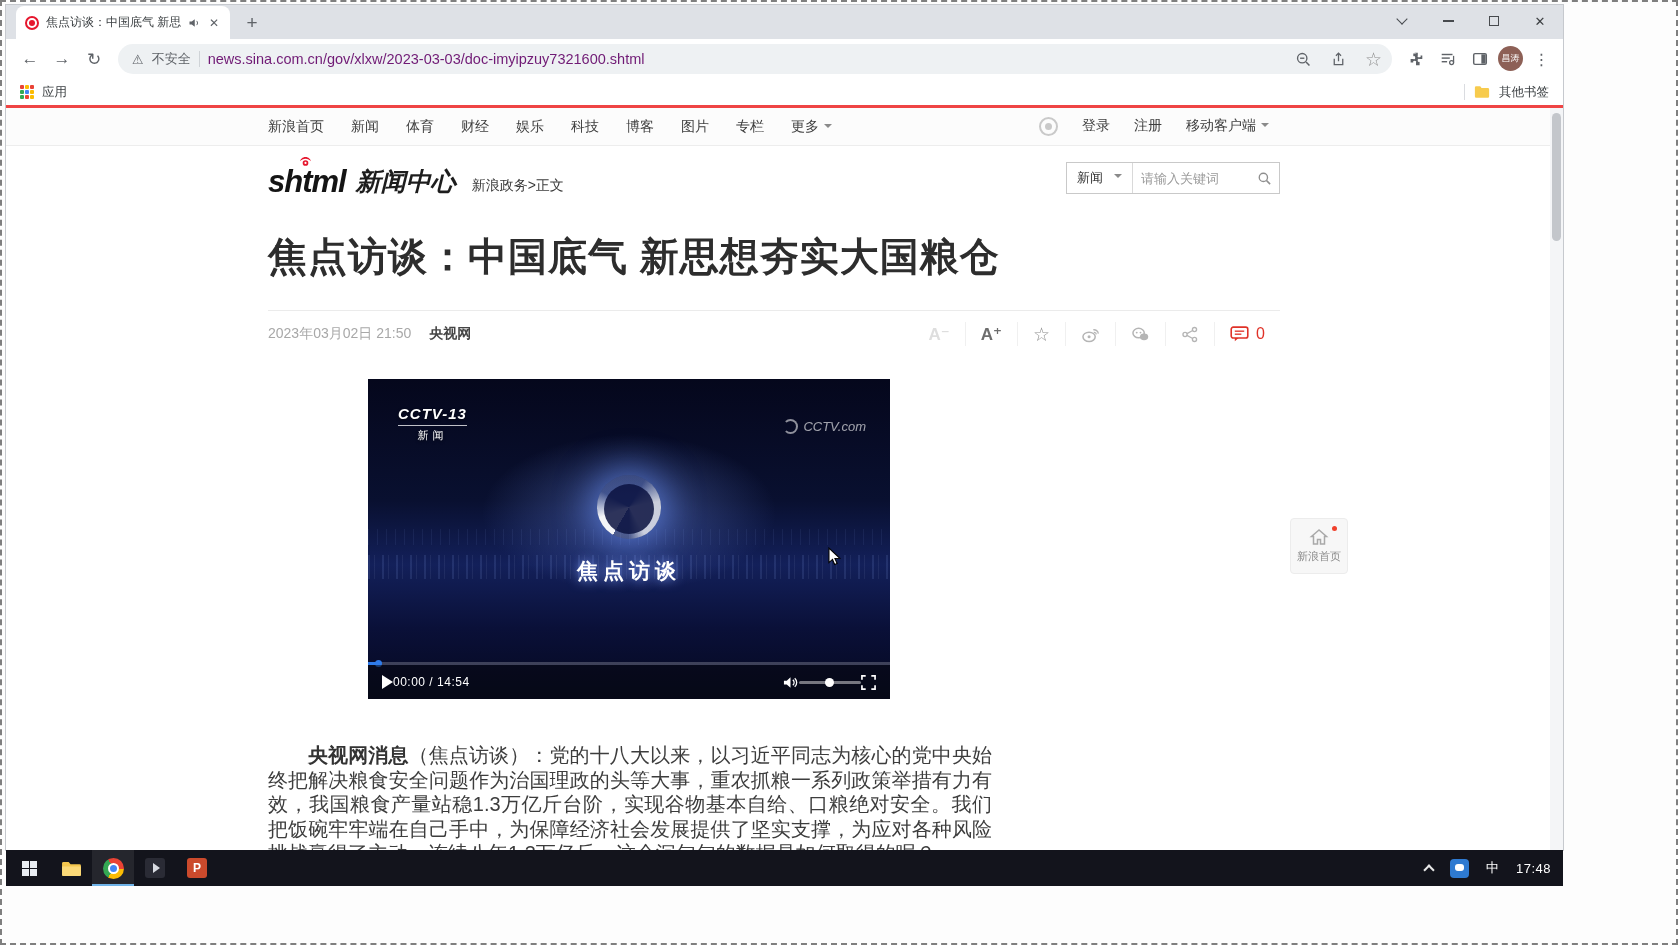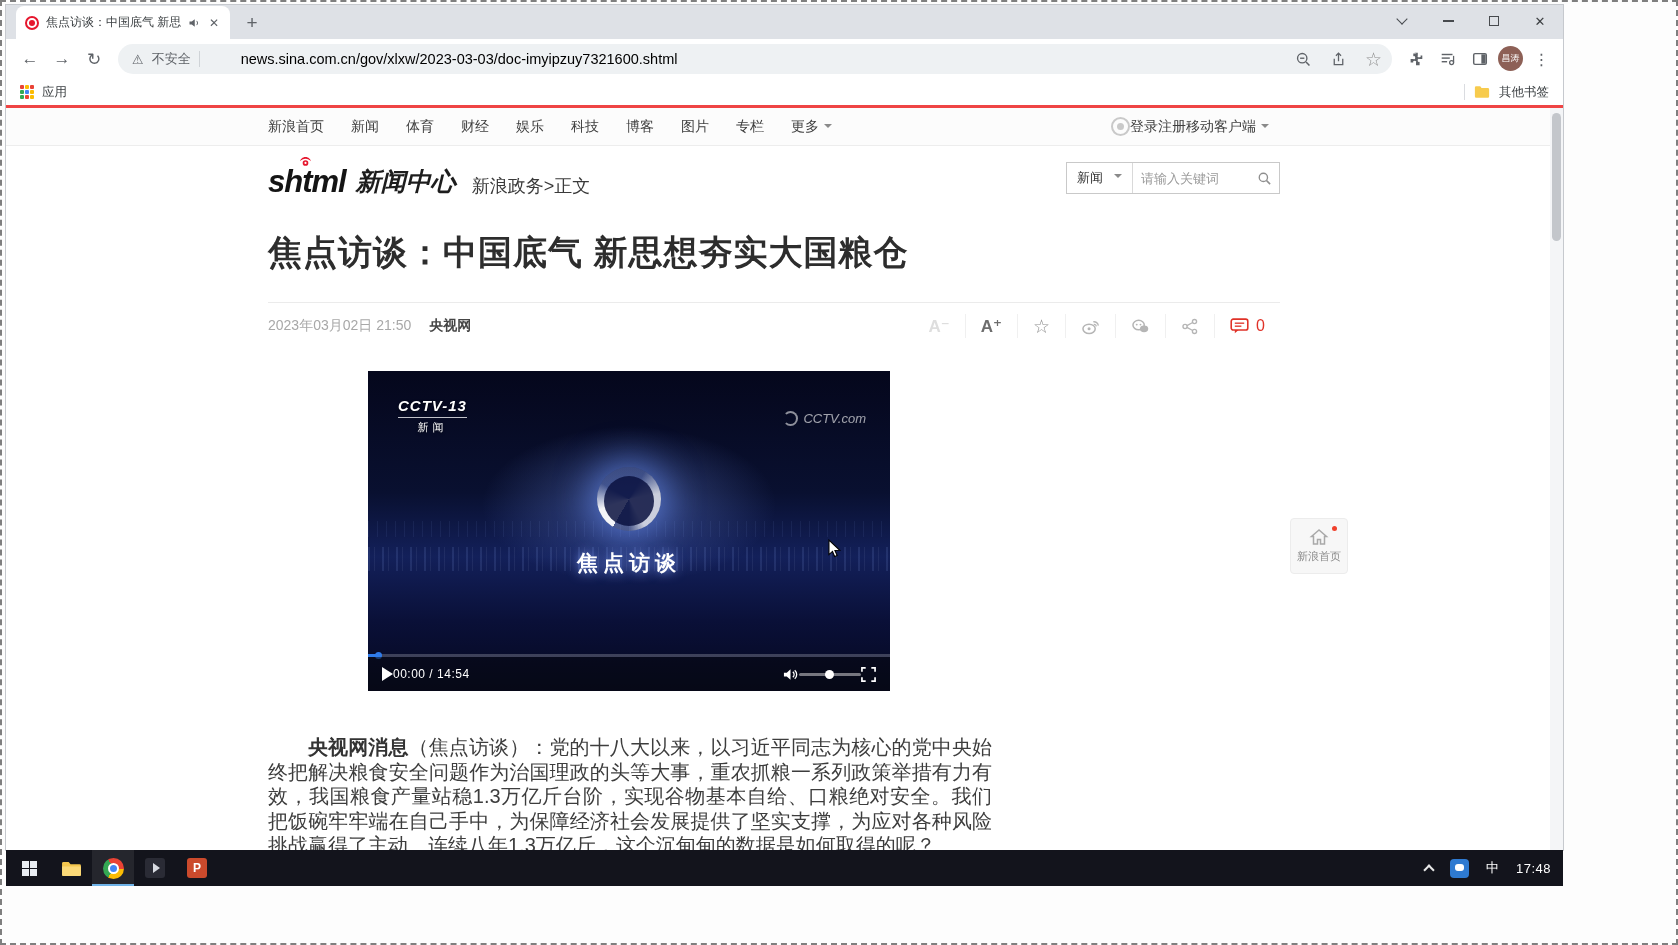--- a/index.html
+++ b/index.html
@@ -21,53 +21,53 @@
   .win-btn { width:46px; display:flex; align-items:center; justify-content:center; color:#3d4043; font-size:13px; }
   .chev-down { width:8px; height:8px; border:solid #474a4e; border-width:0 1.6px 1.6px 0; transform:rotate(45deg); margin-top:-4px; }
   .min-glyph { width:11px; height:1.6px; background:#474a4e; }
   .max-glyph { width:10px; height:10px; border:1.6px solid #474a4e; }
 
   .toolbar { height:40px; display:flex; align-items:center; padding:0 8px; background:#fff; }
   .nav-ico { width:28px; height:28px; display:flex; align-items:center; justify-content:center; color:#5f6368; font-size:17px; margin:0 2px; }
   .omnibox { flex:1; height:30px; background:#eef1f3; border-radius:15px; margin:0 8px; display:flex; align-items:center; padding:0 5px 0 14px; gap:8px; min-width:0; }
   .sec-label { font-size:13px; color:#5f6368; white-space:nowrap; }
   .om-div { width:1px; height:16px; background:#cfd3d7; }
-  .url-text { font-size:14.5px; color:#000000; white-space:nowrap; overflow:hidden;margin-left:33px; }
+  .url-text { font-size:14.5px; color:#701a75; white-space:nowrap; overflow:hidden; }
   .om-spacer { flex:1; }
   .om-ico { width:27px; height:27px; display:flex; align-items:center; justify-content:center; color:#5f6368; font-size:16px; }
   .tb-icons { display:flex; gap:5px; margin-left:2px; }
   .avatar { width:25px; height:25px; border-radius:50%; background:#8d6056; color:#fff; font-size:9px; display:flex; align-items:center; justify-content:center; letter-spacing:0; }
 
   .bookmarks { height:29px; display:flex; align-items:center; padding:0 14px; background:#fff; border-bottom:3px solid #ef4444; font-size:12.5px; color:#3c4043; }
   .apps-grid { width:14px; height:14px; display:grid; grid-template-columns:repeat(3,4px); grid-auto-rows:4px; gap:1px; margin-right:8px; }
   .apps-grid i { border-radius:1px; display:block; }
   .bm-right { margin-left:auto; display:flex; align-items:center; gap:9px; }
   .bm-div { width:1px; height:16px; background:#dadce0; }
 
   
   .viewport { position:relative; height:742px; overflow:hidden; background:#fff; }
   .sitenav { height:38px; background:#fcfcfc; border-bottom:1px solid #ededed; display:flex; align-items:center; padding-left:262px; font-size:14px; color:#3e3e3e; }
   .nav-item { margin-right:27px; white-space:nowrap; }
   .caret { display:inline-block; width:0; height:0; border:4px solid transparent; border-top-color:#8a8a8a; margin-left:5px; vertical-align:-1px; }
-  .sn-right { margin-left:auto; margin-right:294px; display:flex; align-items:center; }
+  .sn-right { margin-left:auto; margin-right:294px; display:flex; align-items:flex-start; gap:24px; }
   .eye-ico { width:19px; height:19px; border-radius:50%; border:2px solid #c9c9c9; position:relative; }
   .eye-ico::after { content:""; position:absolute; left:4px; top:4px; width:7px; height:7px; border-radius:50%; background:#c9c9c9; }
 
   .masthead { position:relative; margin-left:262px; width:1012px; height:64px; display:flex; align-items:center; }
   .brand { position:relative; font-size:31px; font-weight:bold; font-style:italic; color:#141414; letter-spacing:-1px; padding-top:8px; }
   .brand-eye { position:absolute; top:0px; left:31px; width:13px; height:11px; }
   .section-title { font-size:25px; font-weight:bold; color:#1d1d1d; margin-left:10px; padding-top:6px; font-style:italic; }
-  .breadcrumb { font-size:18px; color:#3a3a3a; margin-left:16px; padding-top:16px; }
+  .breadcrumb { font-size:14px; color:#3a3a3a; margin-left:16px; padding-top:16px; }
   .search { position:absolute; right:0; top:16px; height:32px; border:1px solid #c9c9c9; display:flex; align-items:center; background:#fff; }
   .search-cat { padding:0 10px; font-size:13px; color:#333; border-right:1px solid #d9d9d9; display:flex; align-items:center; gap:6px; height:100%; }
   .search-input { border:0; outline:0; width:116px; font-size:13px; padding:0 8px; color:#333; font-family:inherit; }
   .search-input::placeholder { color:#9b9b9b; }
   .search-btn { width:30px; height:100%; display:flex; align-items:center; justify-content:center; color:#8f8f8f; background:#fff; border:0; }
 
-  .headline { margin:20px 0 0 262px; width:1012px; font-size:34px; font-weight:700; color:#2d2d2d; letter-spacing:1px; }
+  .headline { margin:20px 0 0 262px; width:1012px; font-size:39px; font-weight:700; color:#2d2d2d; letter-spacing:1px; }
   .rule { margin:26px 0 0 262px; width:1012px; border-top:1px solid #ebebeb; }
   .meta { margin-left:262px; width:1012px; height:46px; display:flex; align-items:center;justify-content:space-between; }
   .meta-date { font-size:14px; color:#a8a8a8; }
   .meta-source { font-size:14px; color:#454545; margin-left:18px;font-weight:bold; }
   .meta-icons { margin-left:auto; display:flex; align-items:center; height:24px; }
   .mi { padding:0 15px; display:flex; align-items:center; border-right:1px solid #f0f0f0; color:#9a9a9a; height:24px; }
   .mi:last-child { border-right:0; }
   .fontdec { font-size:17px; font-weight:bold; color:#dedede; }
   .fontinc { font-size:17px; font-weight:bold; color:#6d6d6d; }
   .star-ico { font-size:19px; color:#8f8f8f; line-height:1; }

